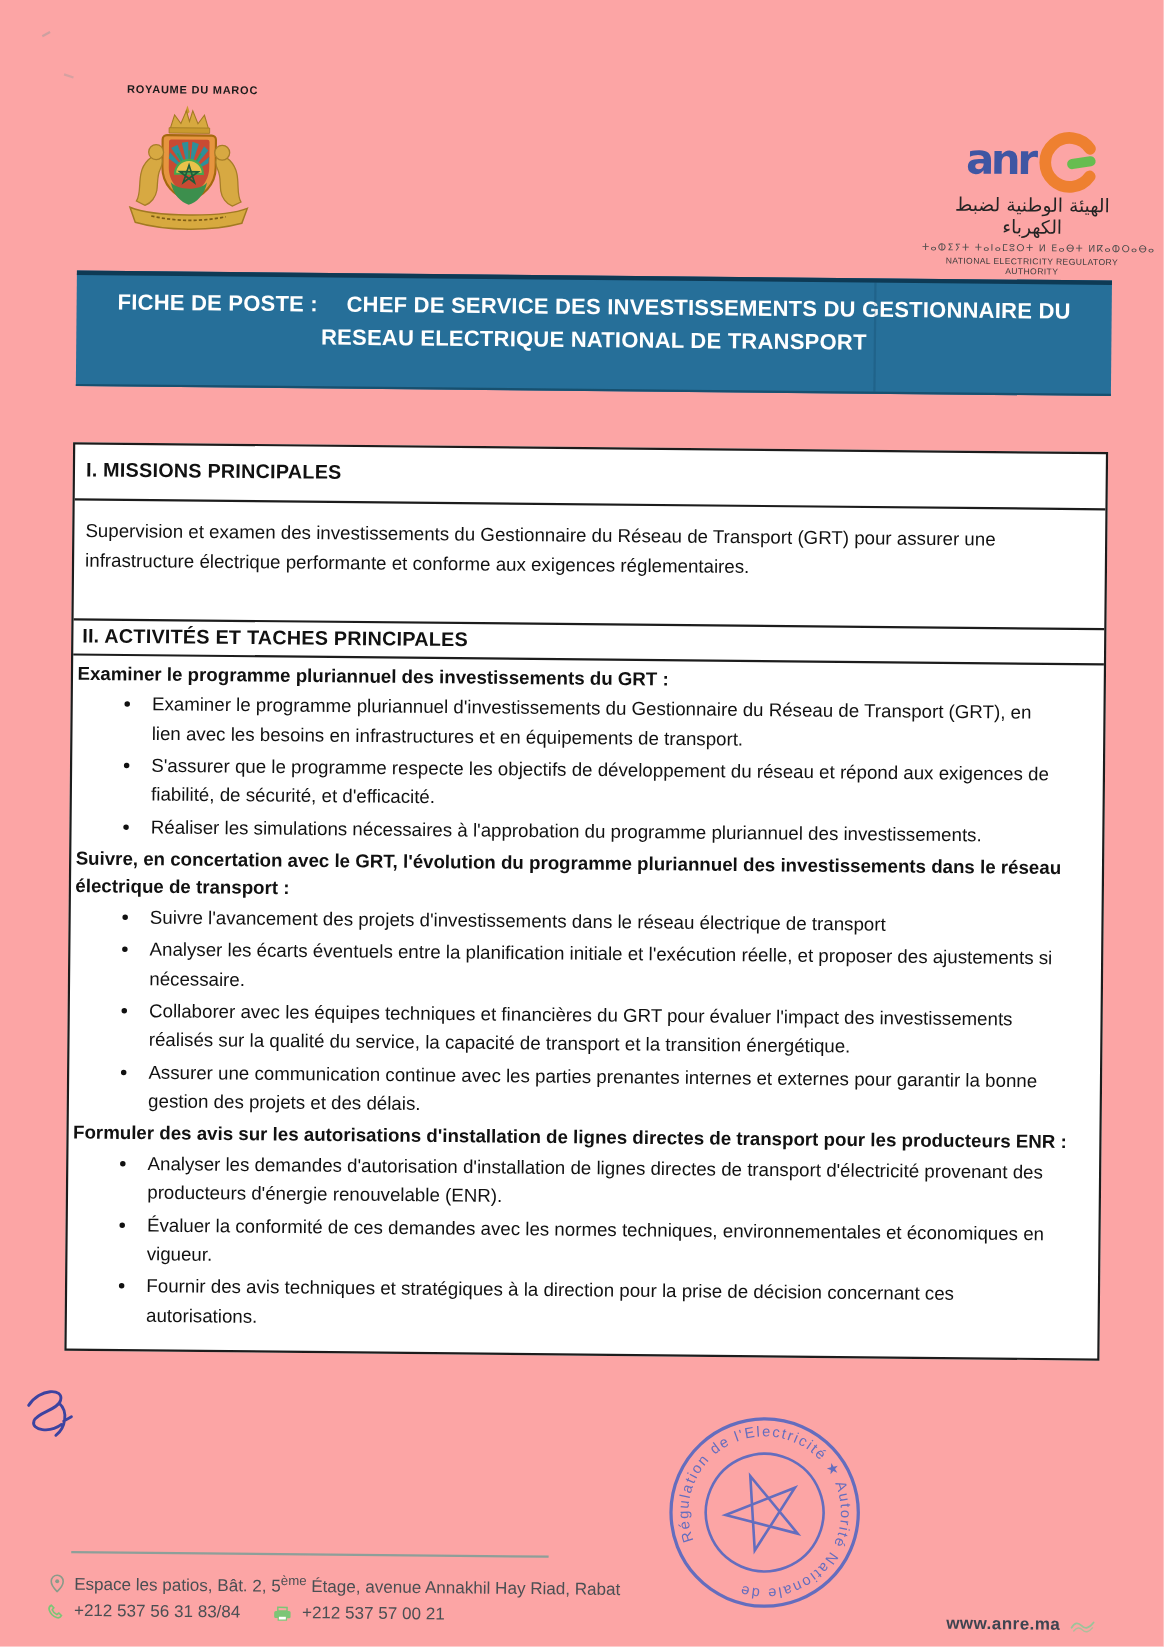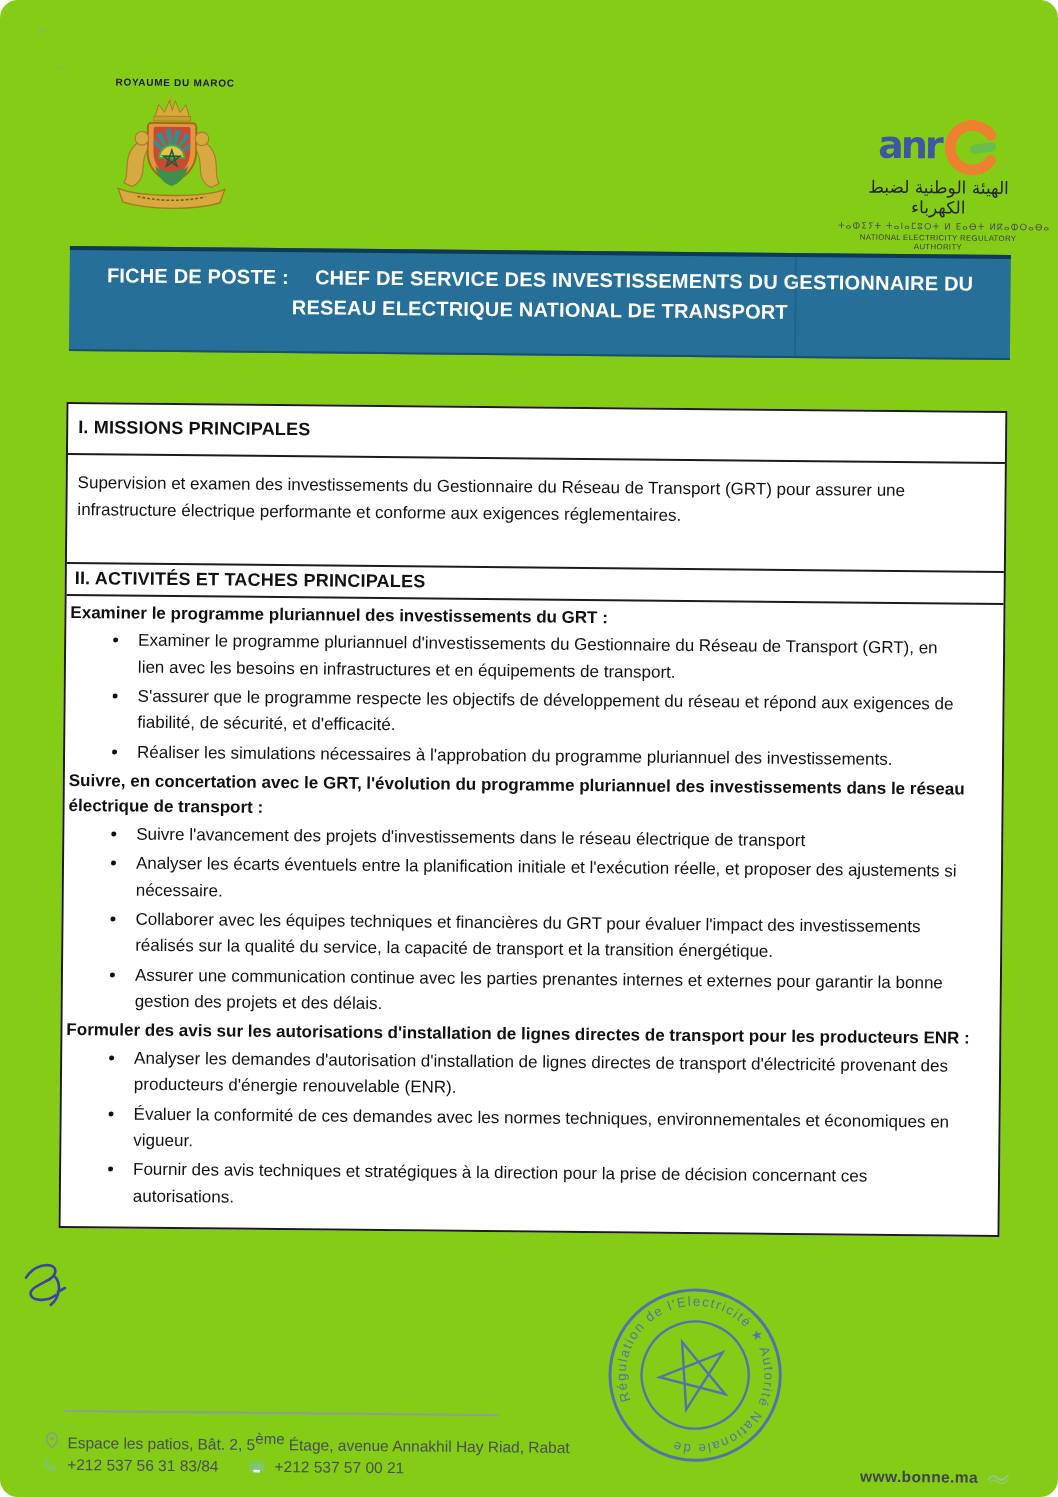--- a/index.html
+++ b/index.html
@@ -1,18 +1,18 @@
 <!DOCTYPE html>
 <html><head>
 <meta charset="utf-8">
 <style>
   html,body { margin:0; padding:0; background:#ffffff; }
   .page {
-    position:relative; width:1058px; height:1497px; background:#84cc16;
-    font-family:"Liberation Sans", sans-serif; color:#111; overflow:hidden;border-radius:18px;
+    position:relative; width:1058px; height:1497px; background:#fca5a5;
+    font-family:"Liberation Sans", sans-serif; color:#111; overflow:hidden;
   }
   .tilted { position:absolute; inset:0; transform:rotate(0.55deg); transform-origin:70px 240px; }
 
   
   .speck { position:absolute; opacity:.5; border-top:2px solid #9b9b9b; }
   .speck1 { left:38px; top:30px; width:8px; transform:rotate(-28deg); }
   .speck2 { left:58px; top:68px; width:9px; transform:rotate(18deg); opacity:.4; }
 
   
   .kingdom-label { position:absolute; left:114px; top:76px; font-size:10px; font-weight:bold;
@@ -61,21 +61,21 @@
   
   .footer-rule { position:absolute; left:76px; top:1410px; width:434px; height:2px;
                  background:#8d9f99; }
   .footer-line { position:absolute; display:flex; align-items:center; gap:9px;
                  color:#4a4f53; font-size:15.5px; }
   .footer-address { left:57px; top:1428px; }
   .footer-phones  { left:55px; top:1456px; }
   .phone-gap { display:inline-block; width:12px; }
   .website { position:absolute; left:872px; top:1460px; display:flex; align-items:center;
              gap:8px; color:#3e4450; font-size:15.5px; font-weight:bold; letter-spacing:.4px; }
-  sup { font-size:15px; }
+  sup { font-size:12px; }
 </style>
 </head>
 <body>
 
 <div class="page">
 
   <div class="speck speck1"></div>
   <div class="speck speck2"></div>
 
   <div class="tilted">
@@ -206,21 +206,21 @@
       <span class="phone-gap"></span>
       <svg width="17" height="14" viewBox="0 0 18 15">
         <rect x="1" y="5" width="16" height="7" rx="1.5" fill="#7cc576"></rect>
         <rect x="4.5" y="1.5" width="9" height="3.5" fill="none" stroke="#7cc576" stroke-width="1.4"></rect>
         <rect x="5" y="10" width="8" height="4" fill="#ffffff" stroke="#7cc576" stroke-width="1.2"></rect>
       </svg>
       <span>+212 537 57 00 21</span>
     </div>
 
     <div class="website">
-      <span>www.bonne.ma</span>
+      <span>www.anre.ma</span>
       <svg width="24" height="16" viewBox="0 0 24 16">
         <path d="M2 10 q4 -7 9 -2 q5 5 11 -3" fill="none" stroke="#9bc49a" stroke-width="1.6" stroke-linecap="round"></path>
         <path d="M4 13 q4 -5 8 -1 q4 4 9 -2" fill="none" stroke="#9bc49a" stroke-width="1.3" stroke-linecap="round" opacity=".8"></path>
       </svg>
     </div>
 
   </div>
 </div>
 
 </body></html>

